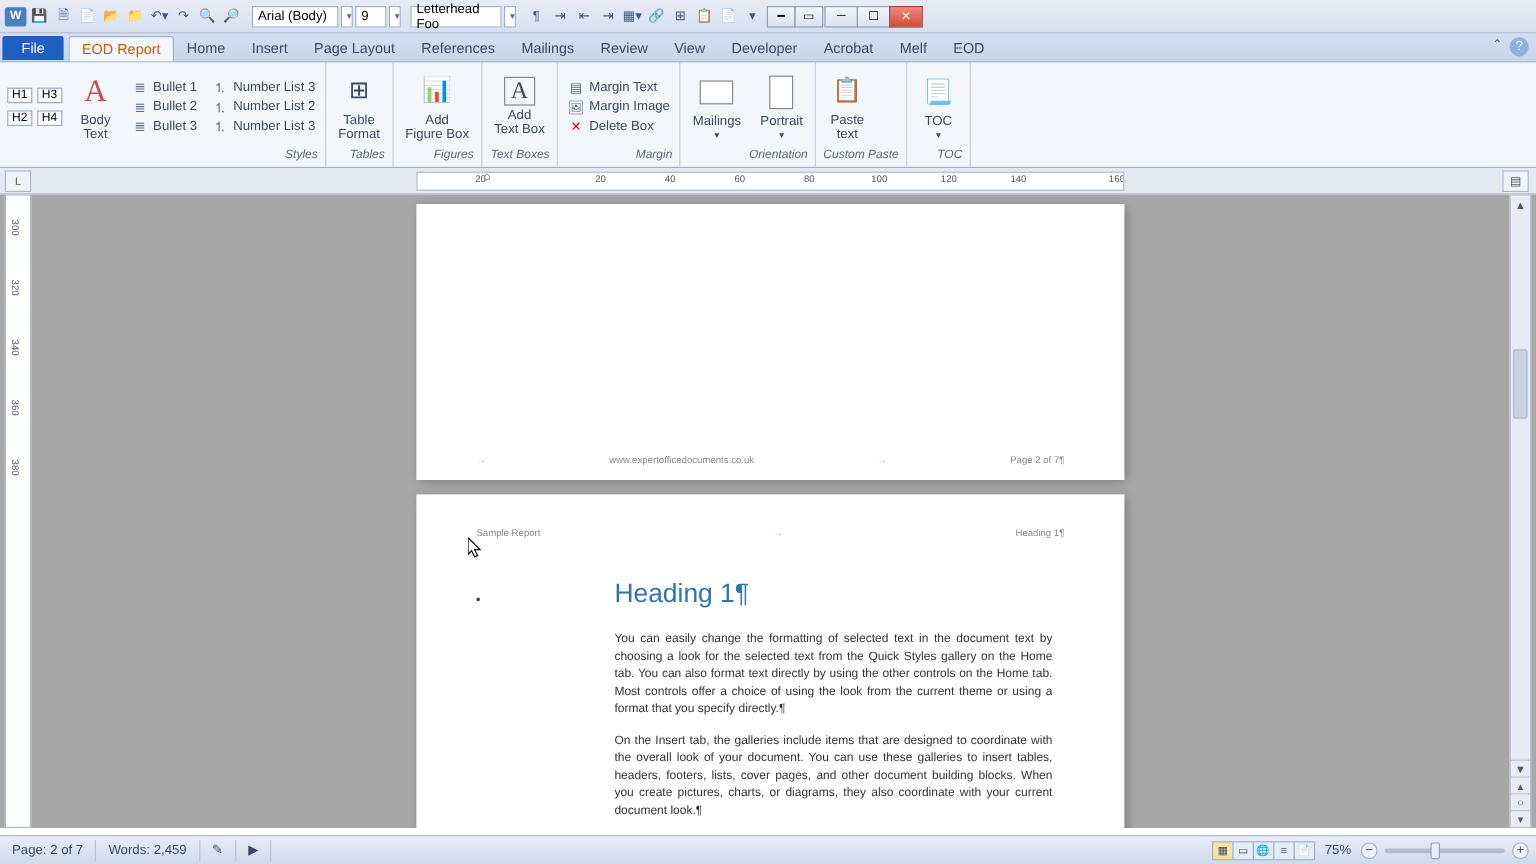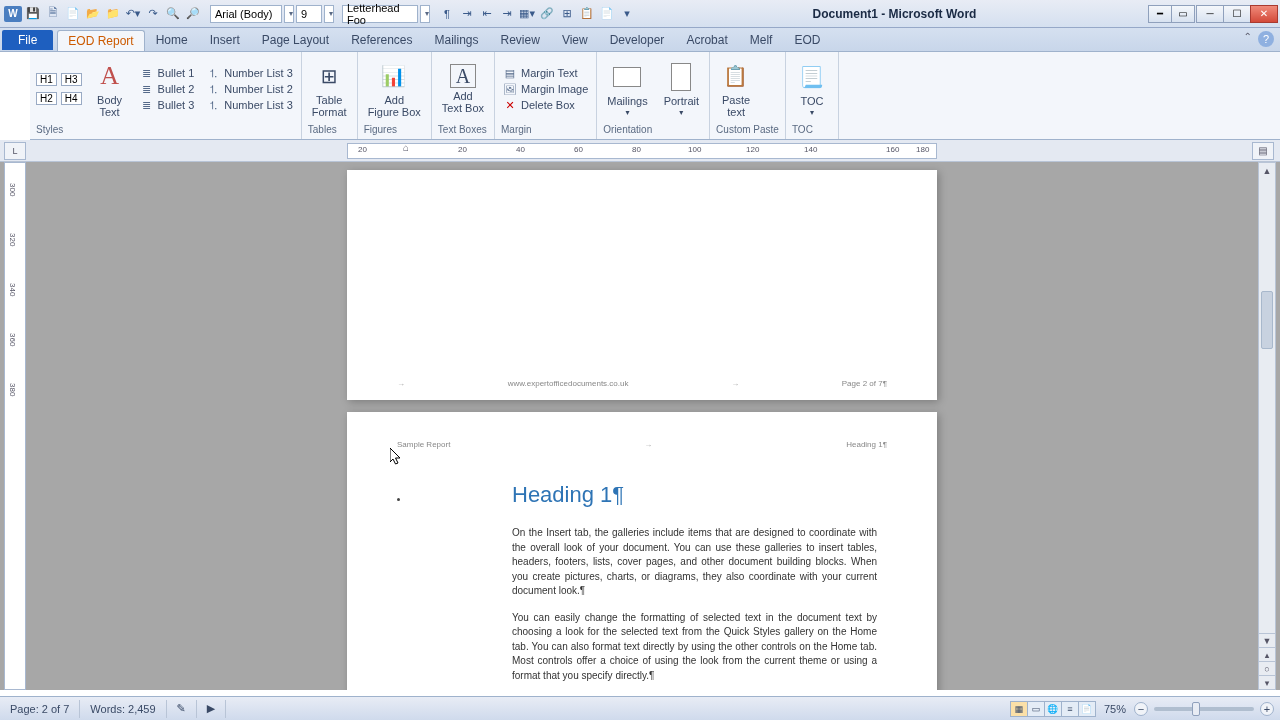--- a/index.html
+++ b/index.html
@@ -26,37 +26,37 @@
 
 
 .tabrow { height: 24px; display: flex; align-items: center; background: linear-gradient(#d5e0f0,#c8d6ea); padding-left: 2px; border-bottom: 1px solid #9fb2cc; position: relative; }
 .file-tab { background: #1e5fbf; color: #fff; padding: 3px 16px; font-size: 12px; border-radius: 2px 2px 0 0; margin-right: 4px; }
 .rtab { padding: 3px 10px; font-size: 12px; color: #3a4a66; cursor: default; border: 1px solid transparent; border-bottom: none; }
 .rtab.active { background: #f3f6fb; border-color: #9fb2cc; color: #cc5a00; border-radius: 3px 3px 0 0; position: relative; top: 1px; }
 .tabright { position: absolute; right: 6px; top: 3px; display: flex; gap: 6px; }
 .help-btn { width: 16px; height: 16px; border-radius: 50%; background: #8fb0e0; color: #fff; font-size: 11px; display: flex; align-items: center; justify-content: center; }
 
 
-.ribbon { height: 88px; background: #f3f6fb; border-bottom: 1px solid #9fb2cc; display: flex; margin-left: 30px; }
+.ribbon { height: 88px; background: #f3f6fb; border-bottom: 1px solid #9fb2cc; display: flex; }
 .rgroup { border-right: 1px solid #c8d2e0; padding: 2px 6px; display: flex; flex-direction: column; justify-content: space-between; }
 .rgroup-body { flex: 1; display: flex; align-items: center; gap: 8px; }
-.rgroup-label { font-size: 10px; color: #5a6a82; text-align: left; padding-bottom: 2px; }
+.rgroup-label { font-size: 10px; color: #5a6a82; text-align: right; padding-bottom: 2px; font-style: italic; }
 .rbtn { display: flex; flex-direction: column; align-items: center; justify-content: center; font-size: 11px; color: #3a4a66; gap: 2px; padding: 2px 4px; cursor: default; text-align: center; line-height: 1.1; }
 .rbtn .ricon { width: 32px; height: 32px; display: flex; align-items: center; justify-content: center; font-size: 20px; }
 .hlist { display: flex; flex-direction: column; gap: 0; }
 .hitem { font-size: 11px; color: #3a4a66; padding: 1px 2px; display: flex; align-items: center; gap: 4px; white-space: nowrap; }
 .hbox { display: inline-block; padding: 0 3px; border: 1px solid #99aac4; background: #fff; font-size: 10px; }
 .mini-ico { width: 14px; height: 14px; display: inline-flex; align-items: center; justify-content: center; color: #556a8a; font-size: 11px; }
 
 
 .rulerrow { height: 22px; background: #e4e9f2; border-bottom: 1px solid #b8c4d6; display: flex; align-items: center; position: relative; }
 .ruler-corner { width: 22px; height: 18px; border: 1px solid #a8b8d0; background: #f0f3f8; margin-left: 4px; display: flex; align-items: center; justify-content: center; font-size: 9px; color: #556; }
 .hruler { position: absolute; left: 347px; width: 590px; height: 16px; background: #fff; border: 1px solid #a8b8d0; overflow: hidden; }
 .hruler-scale { position: relative; height: 100%; }
-.hruler-num { position: absolute; top: 1px; font-size: 8px; color: #556; }
+.hruler-num { position: absolute; top: 1px; font-size: 8px; color: #556; margin-left: 38px; }
 .ruler-right { width: 22px; height: 18px; border: 1px solid #a8b8d0; background: #f0f3f8; position: absolute; right: 6px; display: flex; align-items: center; justify-content: center; font-size: 10px; color: #556; }
 
 
 .docarea { position: absolute; left: 0; right: 0; top: 162px; bottom: 30px; background: #a7a7a7; overflow: hidden; }
 .vruler { position: absolute; left: 4px; top: 0; width: 22px; bottom: 0; background: #fff; border: 1px solid #a8b8d0; }
 .vruler-num { position: absolute; left: 3px; font-size: 8px; color: #556; writing-mode: vertical-rl; }
 .vscroll { position: absolute; right: 4px; top: 0; width: 18px; bottom: 0; background: #e8ecf2; border: 1px solid #b8c4d6; }
 .vscroll-arrow { height: 16px; display: flex; align-items: center; justify-content: center; font-size: 9px; color: #556; }
 .vscroll-thumb { position: absolute; left: 2px; right: 2px; top: 128px; height: 58px; background: #c8d2e0; border: 1px solid #a8b8cc; border-radius: 2px; }
 .vscroll-btns { position: absolute; bottom: 0; left: 0; right: 0; }
@@ -127,21 +127,20 @@
     <div class="qat-icon">⇥</div>
     <div class="qat-icon">⇤</div>
     <div class="qat-icon">⇥</div>
     <div class="qat-icon">▦▾</div>
     <div class="qat-icon">🔗</div>
     <div class="qat-icon">⊞</div>
     <div class="qat-icon">📋</div>
     <div class="qat-icon">📄</div>
     <div class="qat-icon">▾</div>
   </div>
-  <div class="titlecenter"><b>Document1 - Microsoft Word</b></div>
   <div class="winext">
     <div class="winext-btn">━</div>
     <div class="winext-btn">▭</div>
   </div>
   <div class="win-btns">
     <div class="win-btn">─</div>
     <div class="win-btn">☐</div>
     <div class="win-btn win-close">✕</div>
   </div>
 </div>
@@ -355,22 +354,22 @@
 
   <div class="page page2">
     <div class="header-area">
       <span>Sample Report</span>
       <span class="arrow-tab">→</span>
       <span>Heading 1¶</span>
     </div>
     <div class="bullet-dot"></div>
     <div class="body-area">
       <div class="doc-heading">Heading 1¶</div>
+      <div class="doc-para">You can easily change the formatting of selected text in the document text by choosing a look for the selected text from the Quick Styles gallery on the Home tab. You can also format text directly by using the other controls on the Home tab. Most controls offer a choice of using the look from the current theme or using a format that you specify directly.¶</div>
       <div class="doc-para">On the Insert tab, the galleries include items that are designed to coordinate with the overall look of your document. You can use these galleries to insert tables, headers, footers, lists, cover pages, and other document building blocks. When you create pictures, charts, or diagrams, they also coordinate with your current document look.¶</div>
-      <div class="doc-para">You can easily change the formatting of selected text in the document text by choosing a look for the selected text from the Quick Styles gallery on the Home tab. You can also format text directly by using the other controls on the Home tab. Most controls offer a choice of using the look from the current theme or using a format that you specify directly.¶</div>
     </div>
   </div>
 
   <svg class="cursor-arrow" style="left:390px;top:286px" viewBox="0 0 12 18">
     <path d="M0,0 L0,14 L3,11 L5.5,16 L8,15 L5.5,10 L10,10 Z" fill="#fff" stroke="#000" stroke-width="1"></path>
   </svg>
 
   <div class="vscroll">
     <div class="vscroll-arrow">▲</div>
     <div class="vscroll-thumb"></div>

